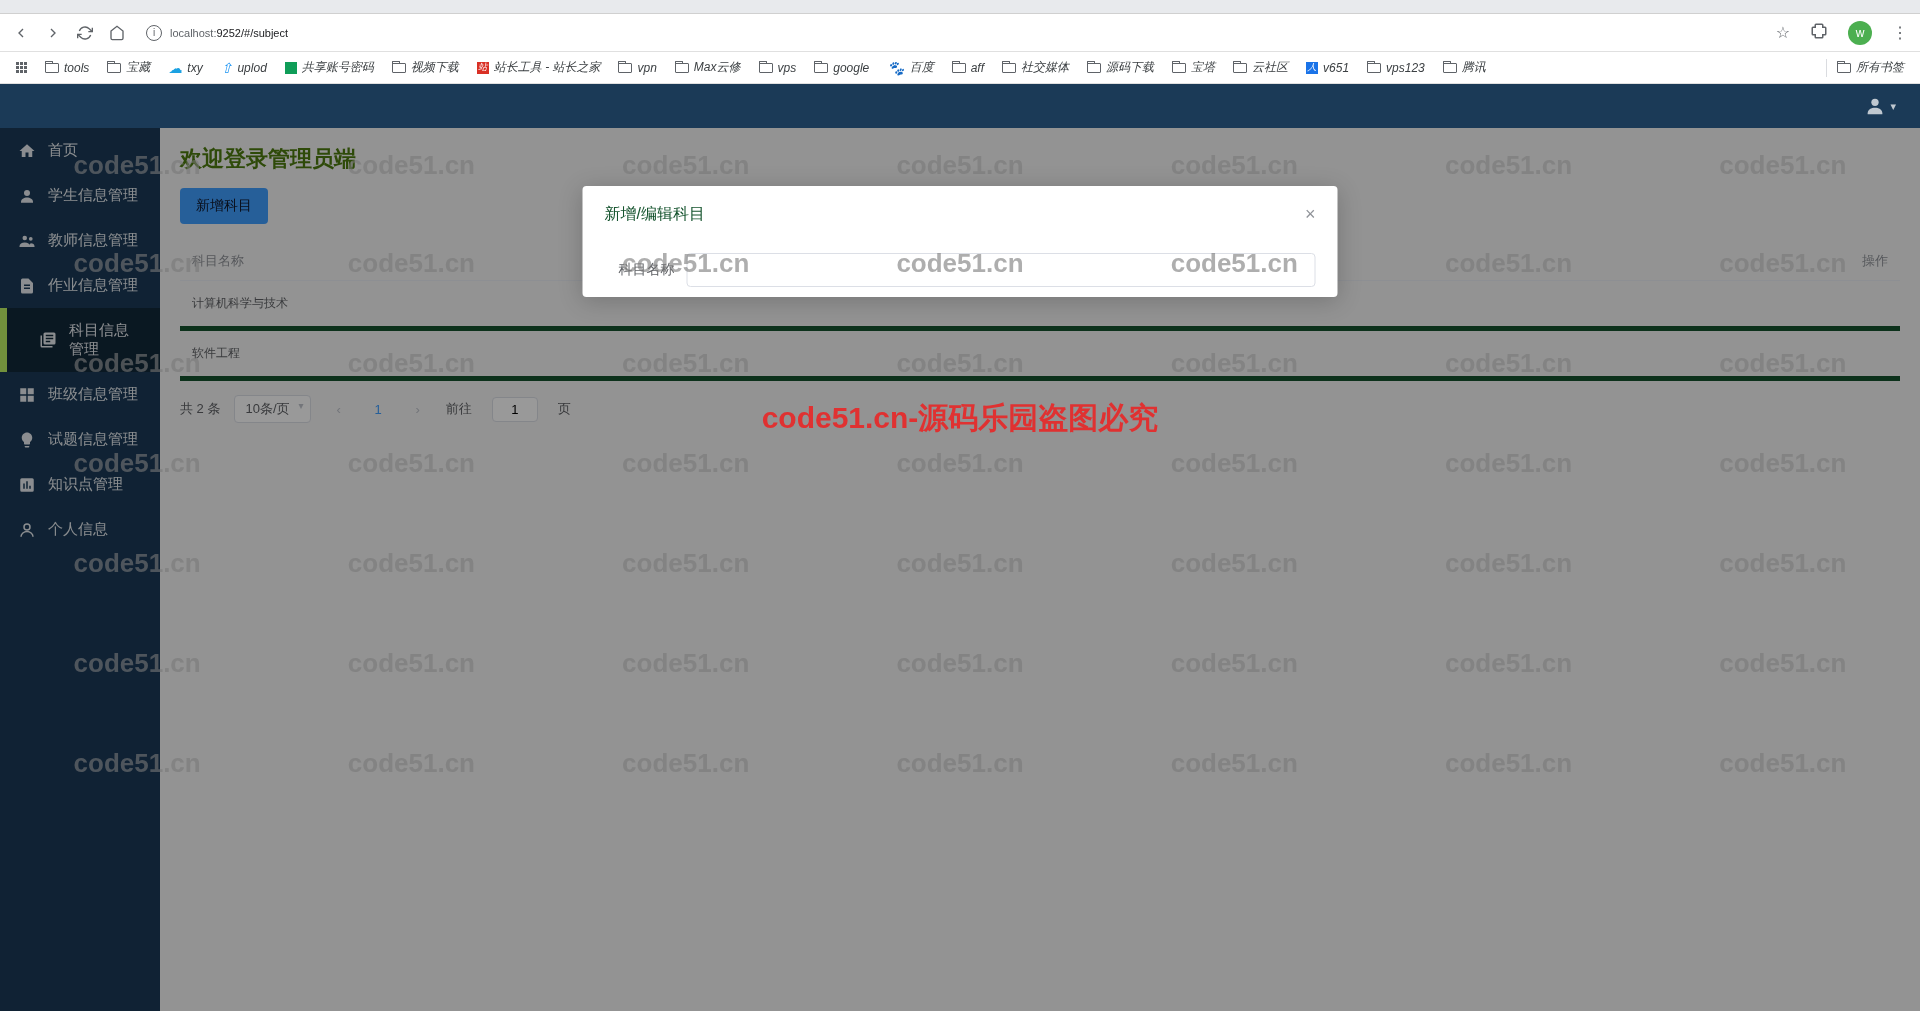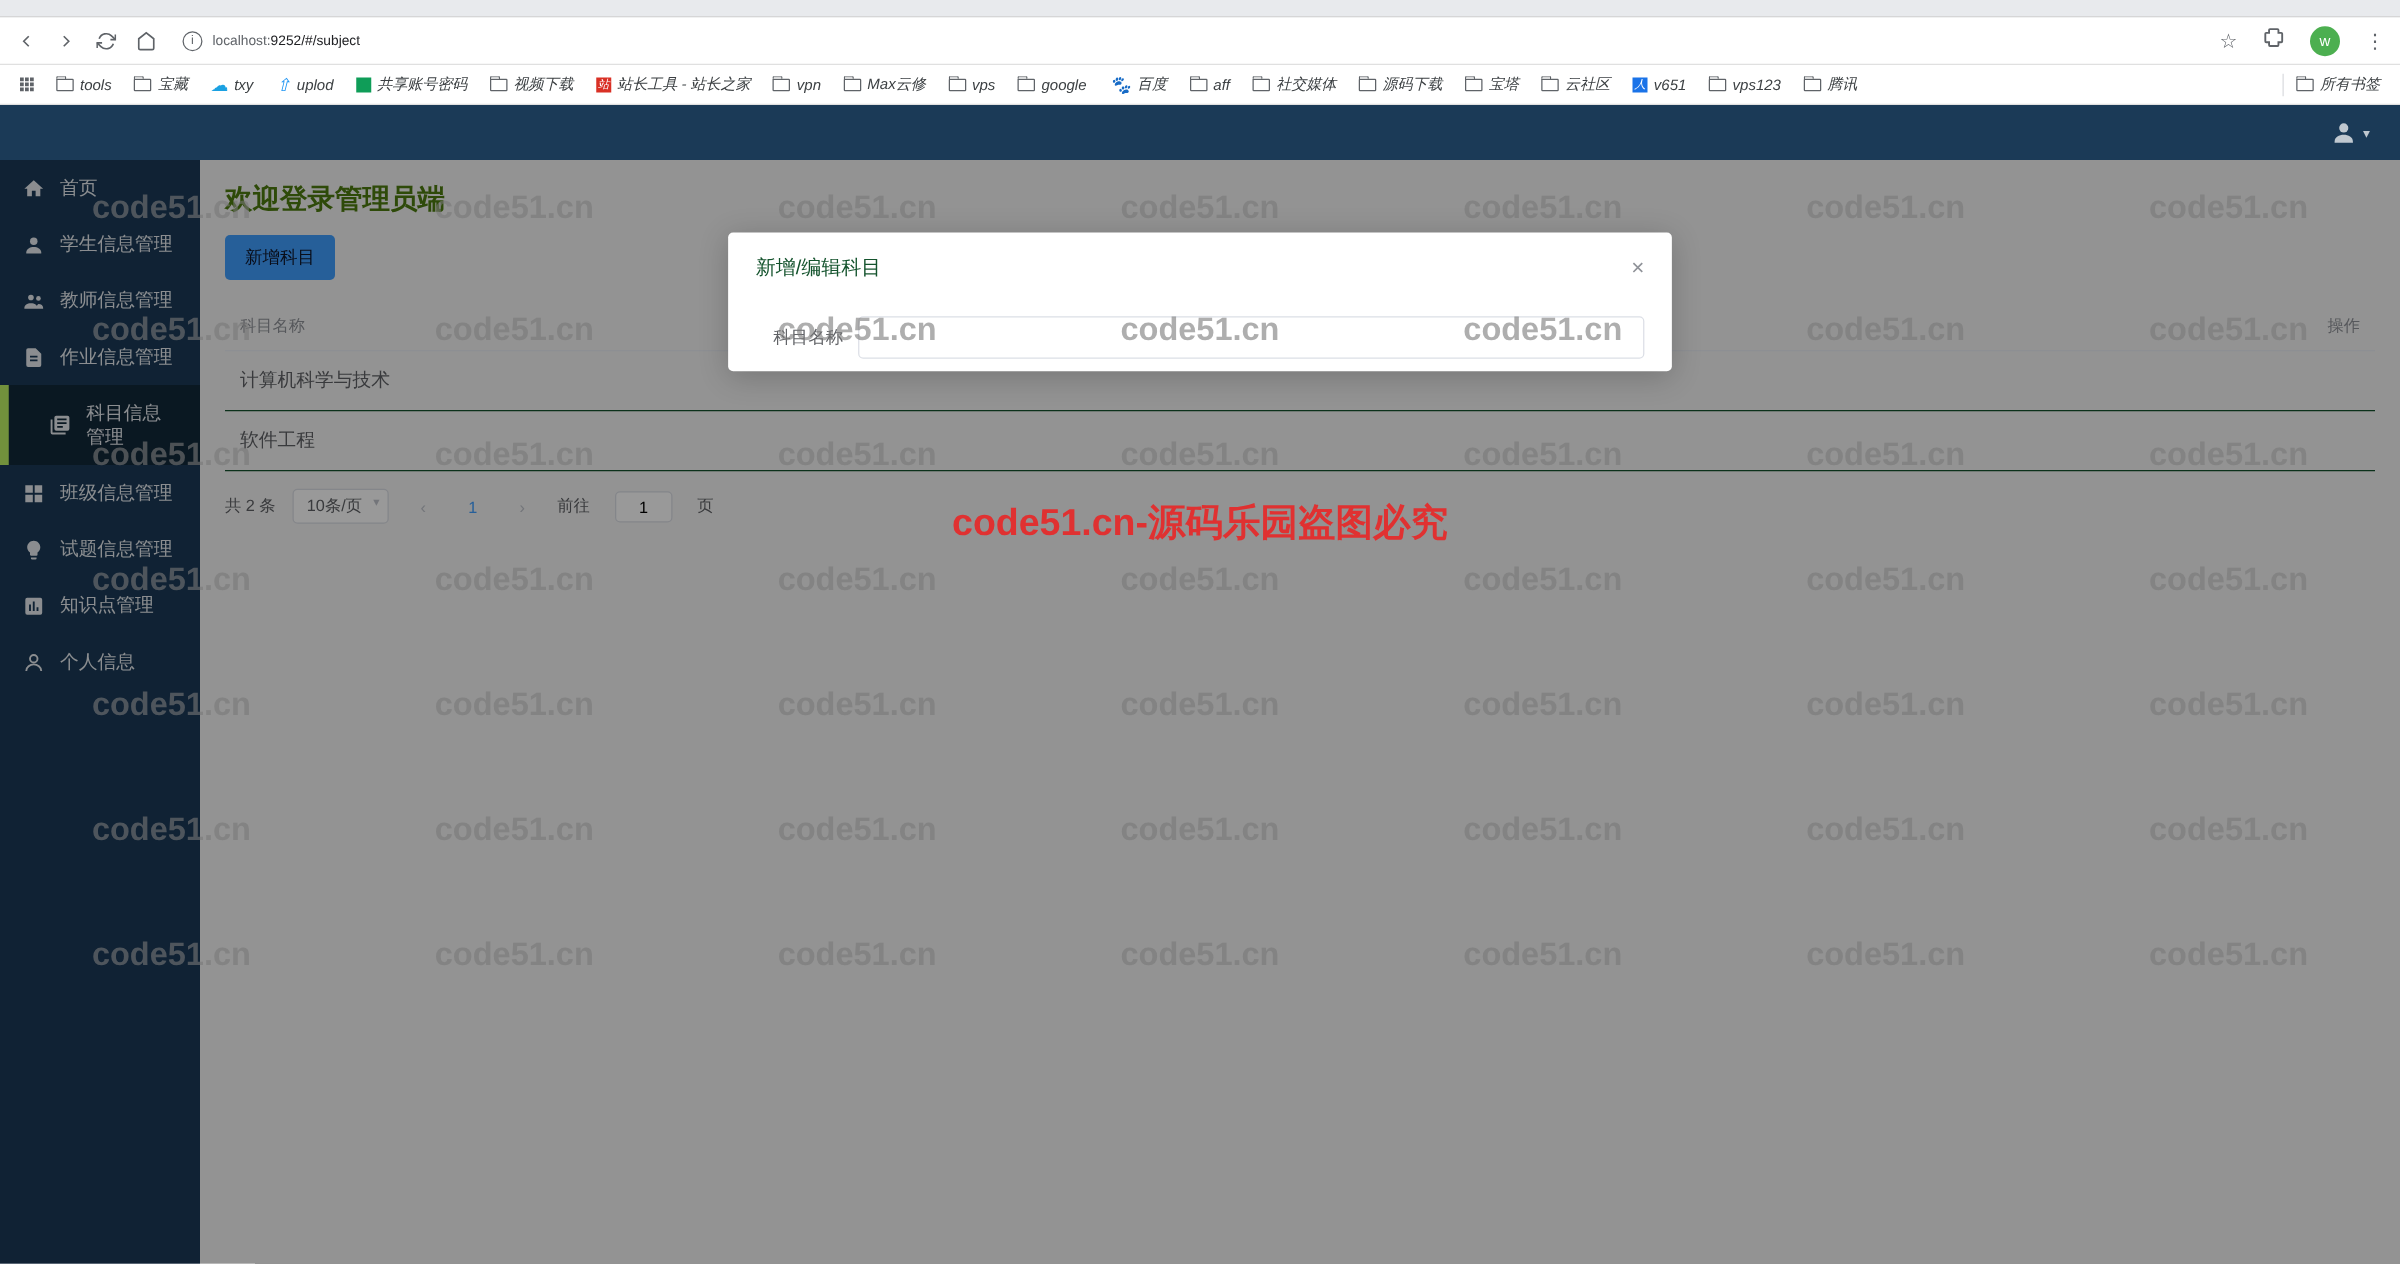--- a/index.html
+++ b/index.html
@@ -43,21 +43,21 @@
 .side-item.active { background: #12283a; border-left: 7px solid #bef264; padding-left: 32px; }
 .side-item svg { width: 18px; height: 18px; flex-shrink: 0; }
 
 .main { flex: 1; background: #f5f5f5; padding: 16px 20px; position: relative; overflow: hidden; }
 .page-title { font-size: 22px; font-weight: 600; color: #4d7c0f; margin-bottom: 14px; }
 .btn-primary { background: #409eff; color: #0f172a; border: none; padding: 9px 16px; font-size: 14px; border-radius: 4px; cursor: pointer; margin-bottom: 18px; }
 .table { width: 100%; }
 .table-head { display: flex; font-size: 13px; color: #909399; font-weight: 500; padding: 10px 12px; border-bottom: 1px solid #ebeef5; }
 .col-name { flex: 1; }
 .col-ops { width: 100px; text-align: right; }
-.table-row { display: flex; font-size: 15px; color: #606266; padding: 14px 12px; border-bottom: 1px solid #14532d; }
+.table-row { display: flex; font-size: 12px; color: #606266; padding: 14px 12px; border-bottom: 5px solid #14532d; }
 .pagination { display: flex; align-items: center; gap: 14px; margin-top: 14px; font-size: 13px; color: #606266; }
 .pg-select { border: 1px solid #dcdfe6; border-radius: 4px; padding: 4px 20px 4px 10px; font-size: 13px; position: relative; background: #fff; }
 .pg-select::after { content: '▾'; position: absolute; right: 6px; color: #c0c4cc; font-size: 10px; }
 .pg-btn { width: 28px; height: 28px; display: flex; align-items: center; justify-content: center; color: #c0c4cc; cursor: pointer; }
 .pg-num { color: #409eff; font-weight: 500; padding: 0 8px; }
 .pg-input { border: 1px solid #dcdfe6; border-radius: 4px; width: 46px; padding: 4px; text-align: center; font-size: 13px; margin: 0 6px; }
 
 .overlay { position: absolute; inset: 0; background: rgba(0,0,0,0.4); z-index: 100; }
 .dialog { position: absolute; top: 186px; left: 50%; transform: translateX(-50%); width: 755px; background: #fff; border-radius: 4px; z-index: 101; box-shadow: 0 4px 24px rgba(0,0,0,.2); }
 .dlg-head { display: flex; align-items: center; justify-content: space-between; padding: 18px 22px 8px; }

